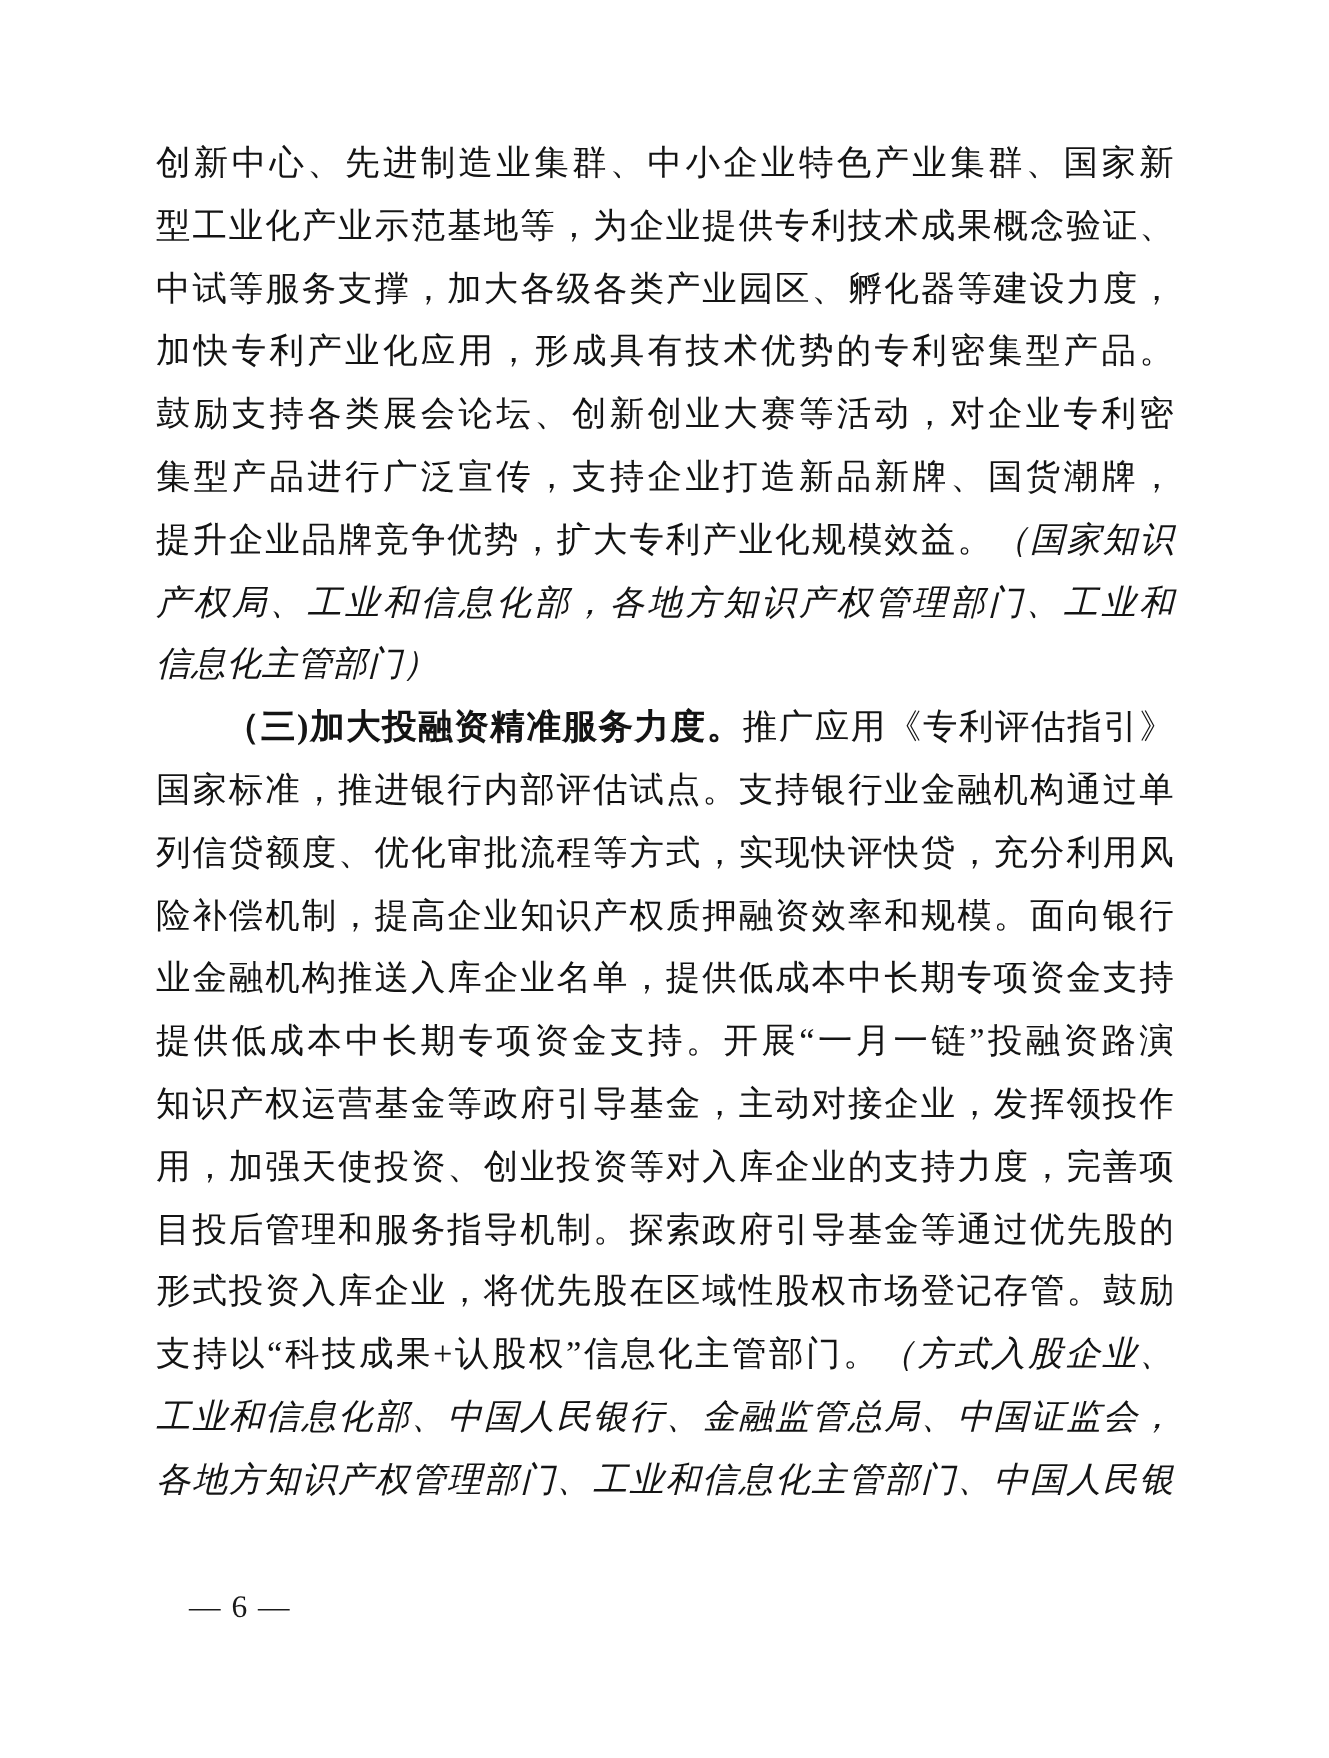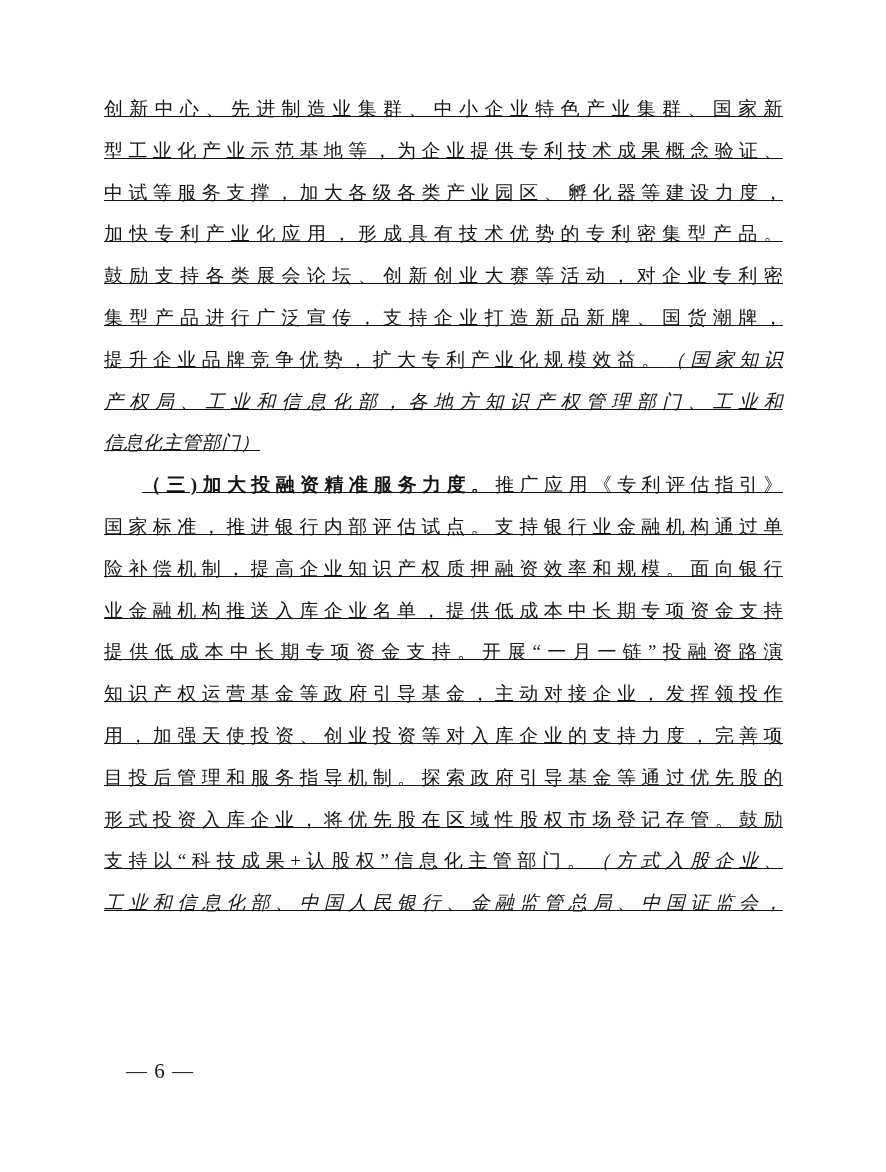--- a/index.html
+++ b/index.html
@@ -22,26 +22,25 @@
   }
   .text-block {
     position: absolute;
     left: 104px;
     top: 88px;
     width: 679px;
   }
   .text-line {
     height: 41.8px;
     line-height: 41.8px;
-    font-size: 19px;
+    font-size: 23px;
     text-align: justify;
     text-align-last: justify;
     letter-spacing: 0.5px;
     white-space: normal;
-    text-decoration: underline;
   }
   .text-line.align-left {
     text-align: center;
     text-align-last: left;
   }
   .text-line.indented {
     text-indent: 2em;
   }
   .seg-regular {
     font-weight: normal;
@@ -76,26 +75,28 @@
       <div class="text-line"><span class="seg-regular">型工业化产业示范基地等，为企业提供专利技术成果概念验证、</span></div>
       <div class="text-line"><span class="seg-regular">中试等服务支撑，加大各级各类产业园区、孵化器等建设力度，</span></div>
       <div class="text-line"><span class="seg-regular">加快专利产业化应用，形成具有技术优势的专利密集型产品。</span></div>
       <div class="text-line"><span class="seg-regular">鼓励支持各类展会论坛、创新创业大赛等活动，对企业专利密</span></div>
       <div class="text-line"><span class="seg-regular">集型产品进行广泛宣传，支持企业打造新品新牌、国货潮牌，</span></div>
       <div class="text-line"><span class="seg-regular">提升企业品牌竞争优势，扩大专利产业化规模效益。</span><span class="seg-kai">（国家知识</span></div>
       <div class="text-line"><span class="seg-kai">产权局、工业和信息化部，各地方知识产权管理部门、工业和</span></div>
       <div class="text-line align-left"><span class="seg-kai">信息化主管部门）</span></div>
       <div class="text-line indented"><span class="seg-bold">（三)加大投融资精准服务力度。</span><span class="seg-regular">推广应用《专利评估指引》</span></div>
       <div class="text-line"><span class="seg-regular">国家标准，推进银行内部评估试点。支持银行业金融机构通过单</span></div>
+      <div class="text-line"><span class="seg-regular">列信贷额度、优化审批流程等方式，实现快评快贷，充分利用风</span></div>
       <div class="text-line"><span class="seg-regular">险补偿机制，提高企业知识产权质押融资效率和规模。面向银行</span></div>
       <div class="text-line"><span class="seg-regular">业金融机构推送入库企业名单，提供低成本中长期专项资金支持</span></div>
       <div class="text-line"><span class="seg-regular">提供低成本中长期专项资金支持。开展“一月一链”投融资路演</span></div>
       <div class="text-line"><span class="seg-regular">知识产权运营基金等政府引导基金，主动对接企业，发挥领投作</span></div>
       <div class="text-line"><span class="seg-regular">用，加强天使投资、创业投资等对入库企业的支持力度，完善项</span></div>
       <div class="text-line"><span class="seg-regular">目投后管理和服务指导机制。探索政府引导基金等通过优先股的</span></div>
       <div class="text-line"><span class="seg-regular">形式投资入库企业，将优先股在区域性股权市场登记存管。鼓励</span></div>
       <div class="text-line"><span class="seg-regular">支持以“科技成果+认股权”信息化主管部门。</span><span class="seg-kai">（方式入股企业、</span></div>
       <div class="text-line"><span class="seg-kai">工业和信息化部、中国人民银行、金融监管总局、中国证监会，</span></div>
+      <div class="text-line"><span class="seg-kai">各地方知识产权管理部门、工业和信息化主管部门、中国人民银</span></div>
     </div>
 
   <div class="page-number">— 6 —</div>
 
 </div>
 
 </body></html>

